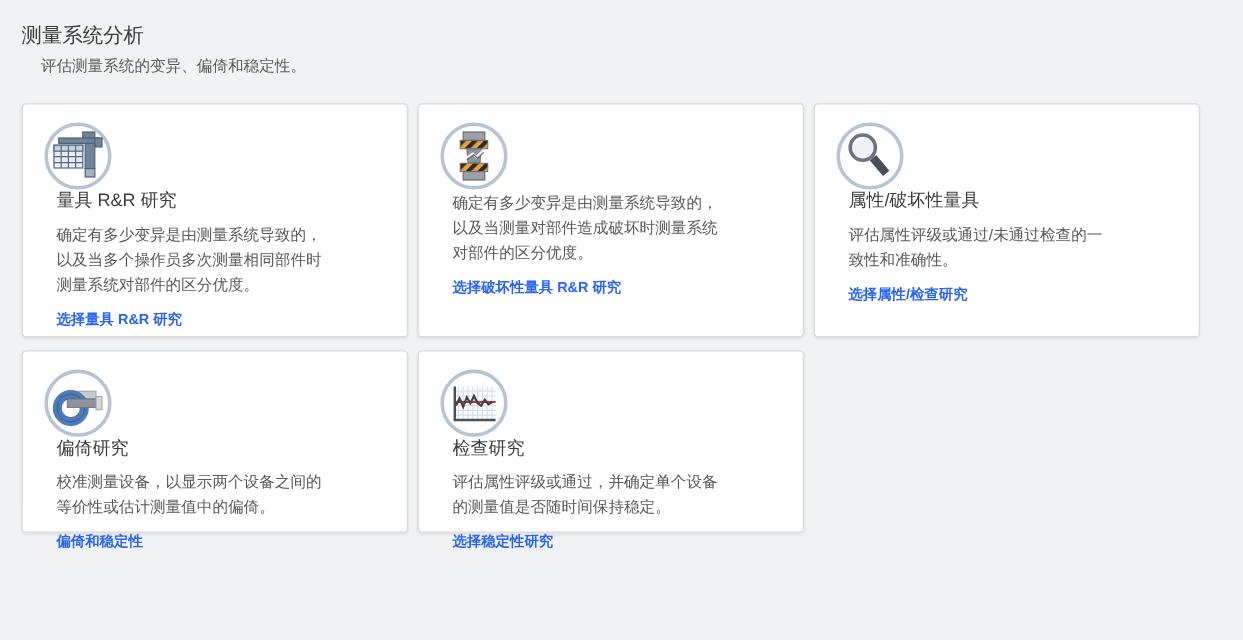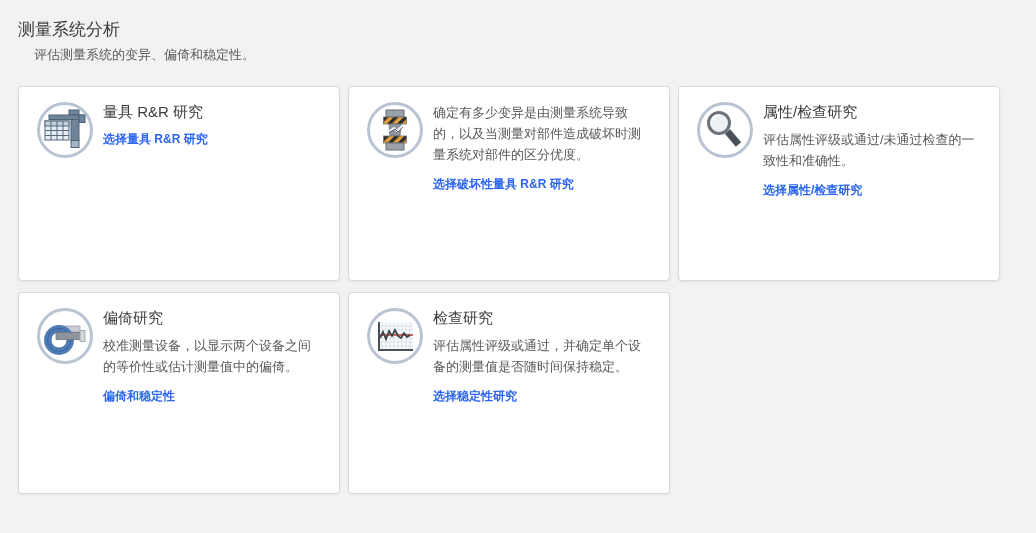--- a/index.html
+++ b/index.html
@@ -27,23 +27,24 @@
   }
   .card{
     box-sizing:border-box;
     background:#ffffff;
     border:1px solid #d9dadc;
     border-radius:4px;
     box-shadow:0 1px 2px rgba(90,95,100,0.10);
     padding:15px 16px 0 18px;
     display:flex;
     align-items:flex-start;
+    flex-direction:column;
   }
   .card.r1{height:195px;}
-  .card.r2{height:202px;}
+  .card.r2{height:152px;}
   .icon-ring{
     box-sizing:border-box;
     width:56px;height:56px;flex:none;
     border:3px solid #b9c4d2;
     border-radius:50%;
     background:#ffffff;
     display:flex;align-items:center;justify-content:center;
   }
   .card-body{margin-left:10px;min-width:0;}
   .card-title{
@@ -84,20 +85,21 @@
           <line x1="20" y1="13" x2="20" y2="32" stroke="#55697e" stroke-width="1"></line>
           <rect x="26" y="2" width="10" height="5" fill="#6e8499" stroke="#4e6276" stroke-width="1"></rect>
           <rect x="6" y="7" width="34" height="4.5" fill="#6e8499" stroke="#4e6276" stroke-width="1"></rect>
           <rect x="36" y="7" width="6" height="7.5" fill="#6e8499" stroke="#4e6276" stroke-width="1"></rect>
           <rect x="28" y="11.5" width="8" height="21" fill="#6e8499" stroke="#4e6276" stroke-width="1"></rect>
           <rect x="28" y="32.5" width="8" height="7" fill="#a3b4c4" stroke="#4e6276" stroke-width="1"></rect>
         </svg>
       </div>
       <div class="card-body">
         <h2 class="card-title">量具 R&amp;R 研究</h2>
+        <p class="card-desc">确定有多少变异是由测量系统导致的，以及当多个操作员多次测量相同部件时测量系统对部件的区分优度。</p>
         <a class="card-link">选择量具 R&amp;R 研究</a>
       </div>
     </div>
 
     <div class="card r1">
       <div class="icon-ring">
         <svg width="44" height="44" viewBox="0 0 44 44">
           <defs>
             <pattern id="hz" width="7" height="7" patternTransform="rotate(45)" patternUnits="userSpaceOnUse">
               <rect width="7" height="7" fill="#e5a23c"></rect>
@@ -121,21 +123,21 @@
 
     <div class="card r1">
       <div class="icon-ring">
         <svg width="44" height="44" viewBox="0 0 44 44">
           <circle cx="16" cy="15" r="10.5" fill="#eef2f7" stroke="#6d747e" stroke-width="3"></circle>
           <path d="M9.5 11 A8 8 0 0 1 15 7.5" stroke="#ffffff" stroke-width="2.5" fill="none" stroke-linecap="round"></path>
           <line x1="24.5" y1="23.5" x2="35.5" y2="36.5" stroke="#4b5158" stroke-width="7"></line>
         </svg>
       </div>
       <div class="card-body">
-        <h2 class="card-title">属性/检查研究</h2>
+        <h2 class="card-title">属性/破坏性量具</h2>
         <p class="card-desc">评估属性评级或通过/未通过检查的一致性和准确性。</p>
         <a class="card-link">选择属性/检查研究</a>
       </div>
     </div>
 
     <div class="card r2">
       <div class="icon-ring">
         <svg width="44" height="44" viewBox="0 0 44 44">
           <rect x="22" y="12" width="15" height="6" fill="#c9cdd2" stroke="#9aa0a6" stroke-width="0.8"></rect>
           <circle cx="16" cy="26" r="11.5" fill="none" stroke="#4f7cb7" stroke-width="7"></circle>

